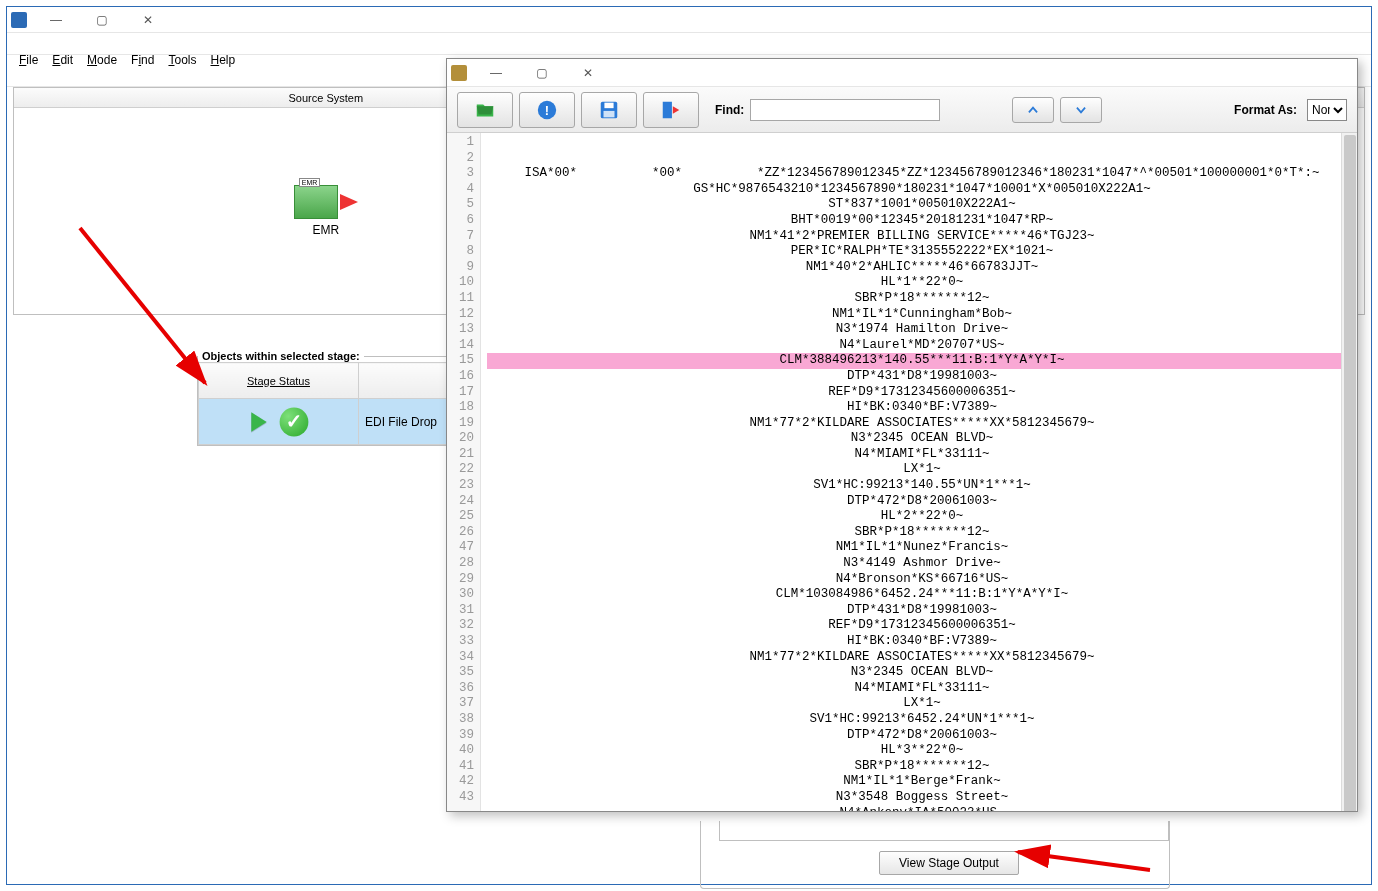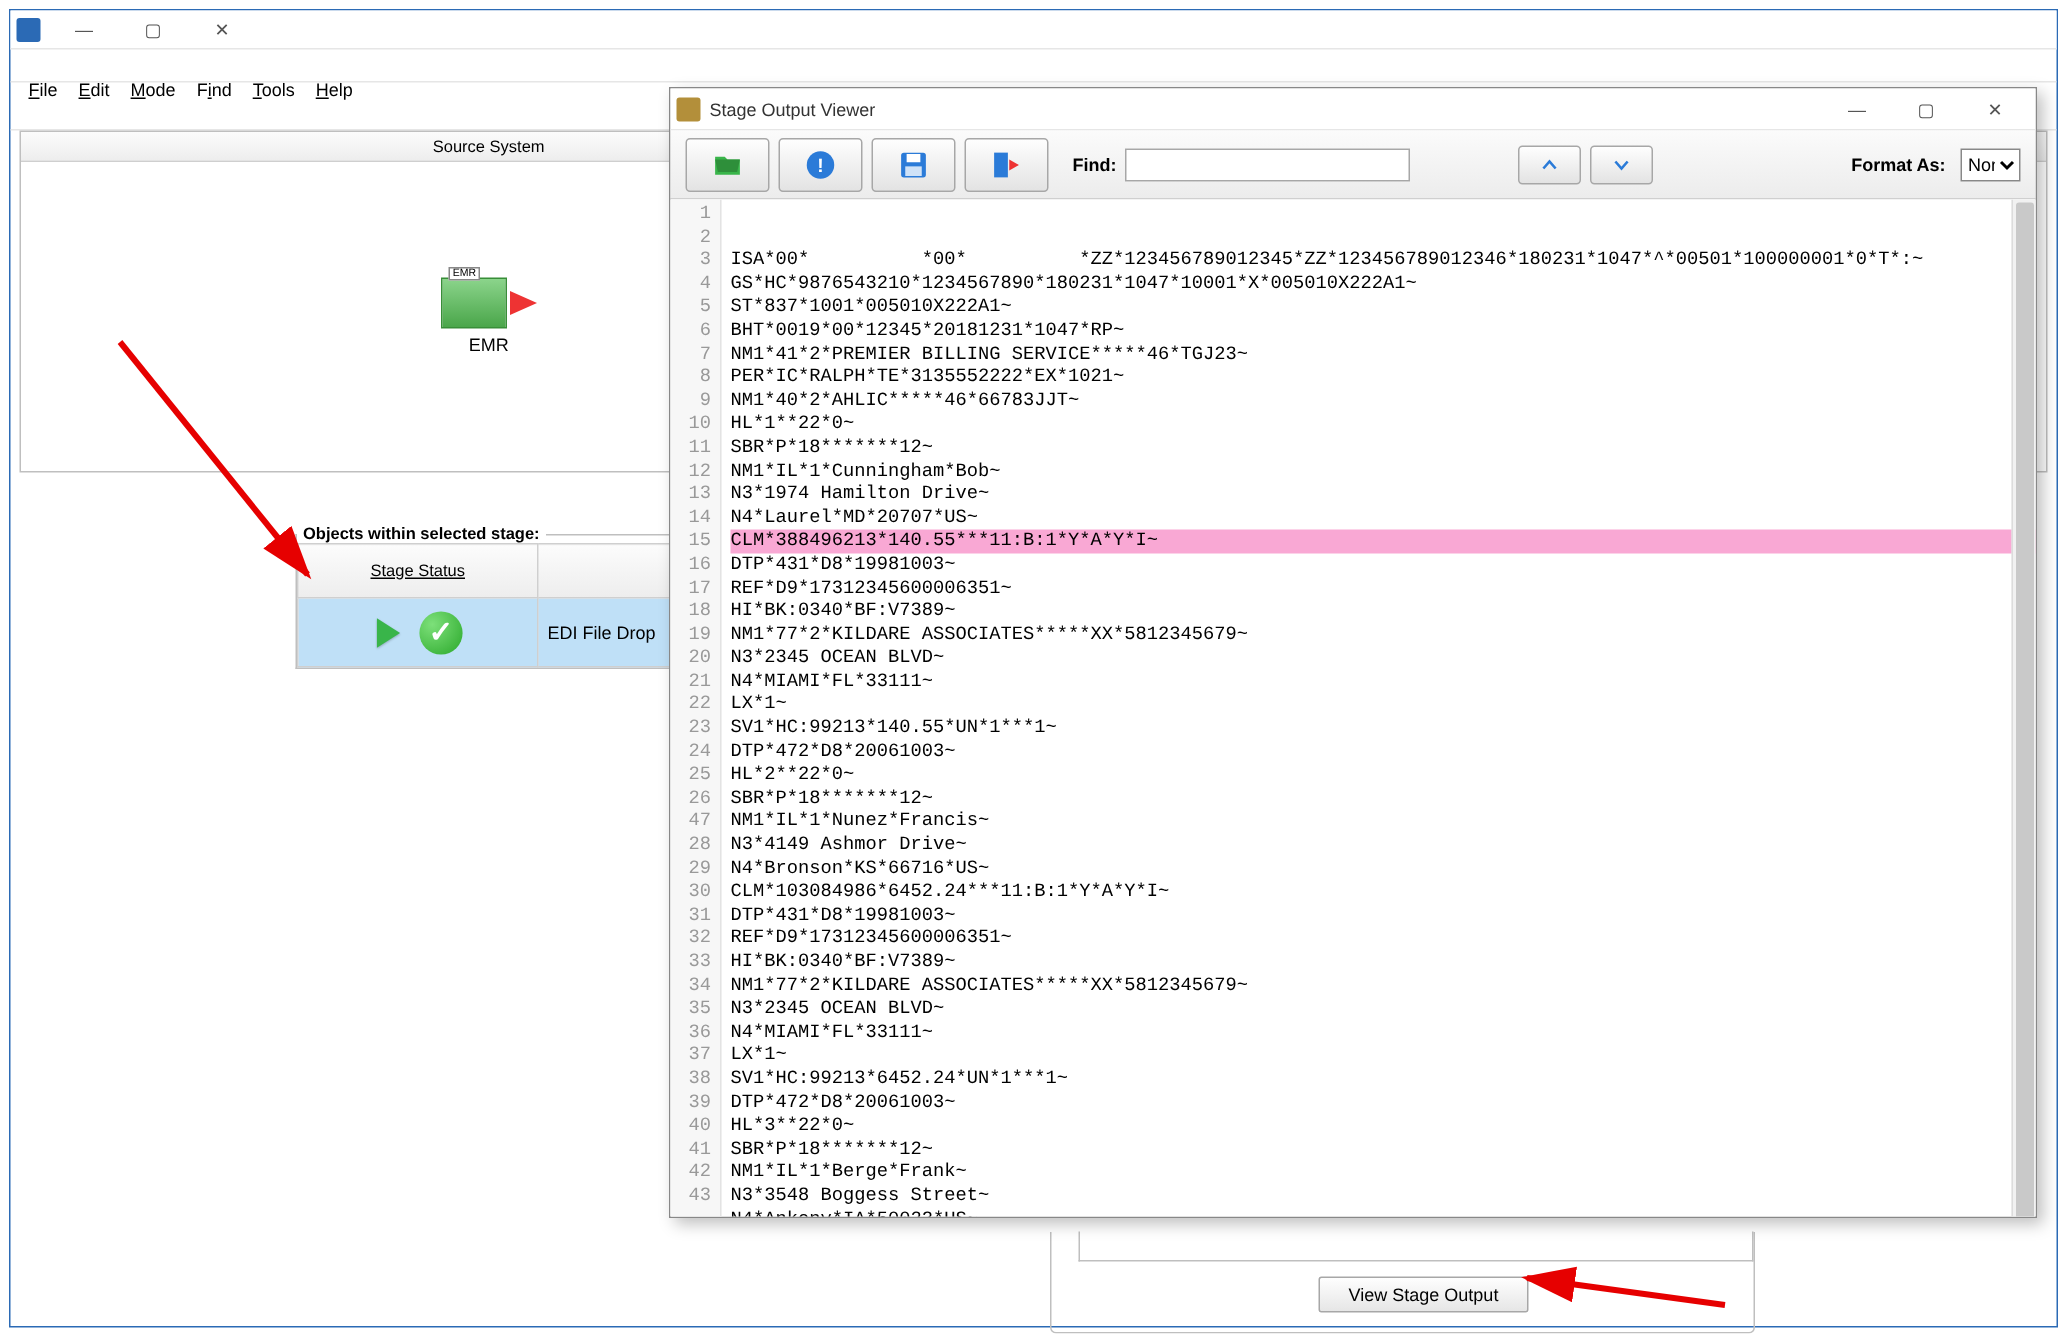--- a/index.html
+++ b/index.html
@@ -52,21 +52,21 @@
 .find-label { font-weight:bold; margin-left:10px; }
 .find-input { width:190px; height:22px; border:1px solid #a7a7a7; padding: 0 3px;}
 .flex-spacer { flex:1; }
 .format-label { font-weight:bold; margin-right:4px;}
 .format-select { width:40px; height:22px; border:1px solid #888; background:#fff; font-size:12px;}
 
 .editor { height:calc(100% - 28px - 46px); overflow:hidden; display:flex; font-family: Consolas,"Courier New",monospace; font-size:12.5px; background:#fff; }
 .gutter { width:34px; background:#f7f7f7; border-right:1px solid #e3e3e3; text-align:right; color:#999; padding:2px 6px 0 0; line-height:15.6px; }
 .code { flex:1; padding:2px 0 0 6px; line-height:15.6px; white-space:pre; position:relative; }
 .code .line.hl { background:#f9a8d4; }
-.code .line { height:15.6px;}
+.code .line { height:15.6px;text-align:center;}
 .code-scroll { position:absolute; right:0; top:0; width:16px; height:100%; background:#f1f1f1; border-left:1px solid #dcdcdc;}
 .code-scroll .thumb{ position:absolute; left:2px; top:2px; width:12px; height:100%; background:#c9c9c9; border-radius:2px;}
 
 
 .play-icon { width:0;height:0;border-left:22px solid #39b54a;border-top:14px solid transparent;border-bottom:14px solid transparent; filter:drop-shadow(0 1px 1px rgba(0,0,0,.25));}
 .check-circle { width:32px; height:32px; border-radius:50%; background:radial-gradient(circle at 30% 30%, #7de07a, #2aa82a); display:flex; align-items:center; justify-content:center; color:#fff; font-weight:bold; font-size:22px;}
 .play-check-row { display:flex; align-items:center; gap:8px;}
 .emr-icon { width:44px; height:34px; background:linear-gradient(#8bd48b,#4aa64a); border:1px solid #388e38; position:relative;}
 .emr-icon:after { content:"EMR"; position:absolute; top:-8px; left:4px; font-size:7px; background:#fff; border:1px solid #888; padding:0 2px;}
 .red-arrow { width:0; height:0; border-left:18px solid #e33; border-top:8px solid transparent; border-bottom:8px solid transparent; margin-left:2px;}
@@ -172,21 +172,20 @@
   </div>
 
   <div class="panel-border"></div>
   <div class="panel-inner-border"></div>
   <button class="view-output-btn">View Stage Output</button>
 </div>
 
 <div class="viewer">
   <div class="titlebar">
     <span class="icon" style="background:#b38f3a"></span>
-    <span class="title">Stage Output Viewer</span>
     <div class="win-controls">
       <div class="btn">—</div>
       <div class="btn">▢</div>
       <div class="btn">✕</div>
     </div>
   </div>
   <div class="viewer-toolbar">
     <div class="tbtn">
       <svg class="icon-svg" viewBox="0 0 24 24">
           <path fill="#39b54a" d="M3 6h7l2 2h9v11H3z"></path>

